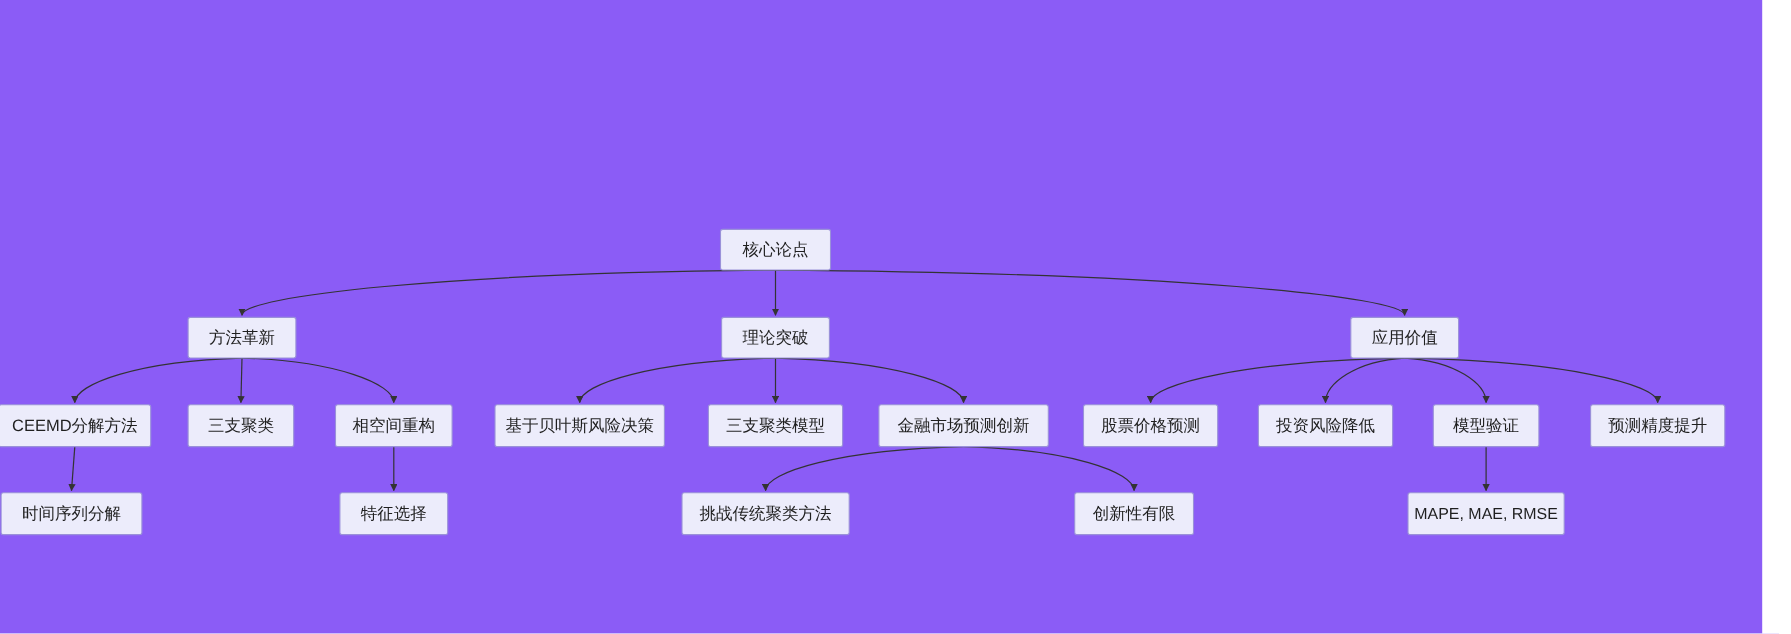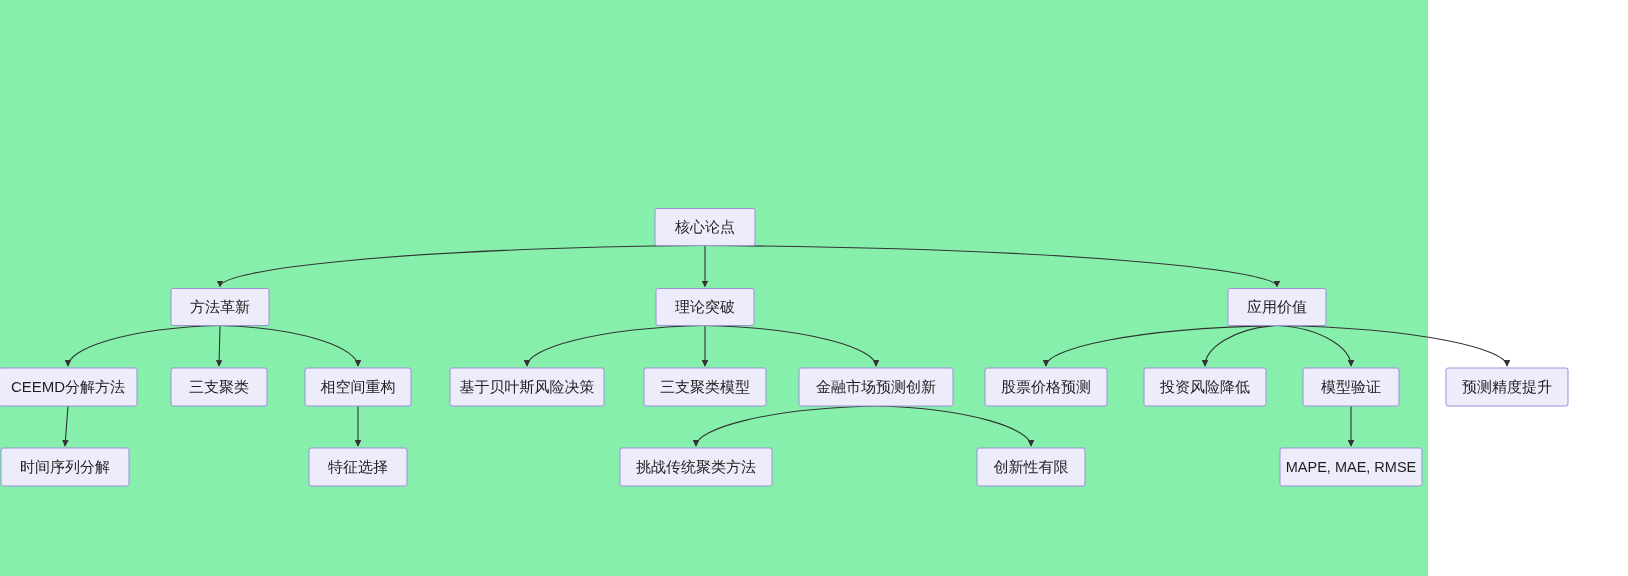--- a/index.html
+++ b/index.html
@@ -8,23 +8,23 @@
     background: #ffffff;
   }
   body {
     width: 1628px;
     height: 576px;
     font-family: "Liberation Sans", "DejaVu Sans", sans-serif;
     overflow: hidden;
   }
   #chart-root {
     position: relative;
-    width: 1428px;
+    width: 1602px;
     height: 576px;
-    background: #86efac;
+    background: #8b5cf6;
   }
   svg#flow {
     position: absolute;
     left: 0;
     top: 0;
     width: 1628px;
     height: 576px;
     display: block;
   }
   .edge-path {

